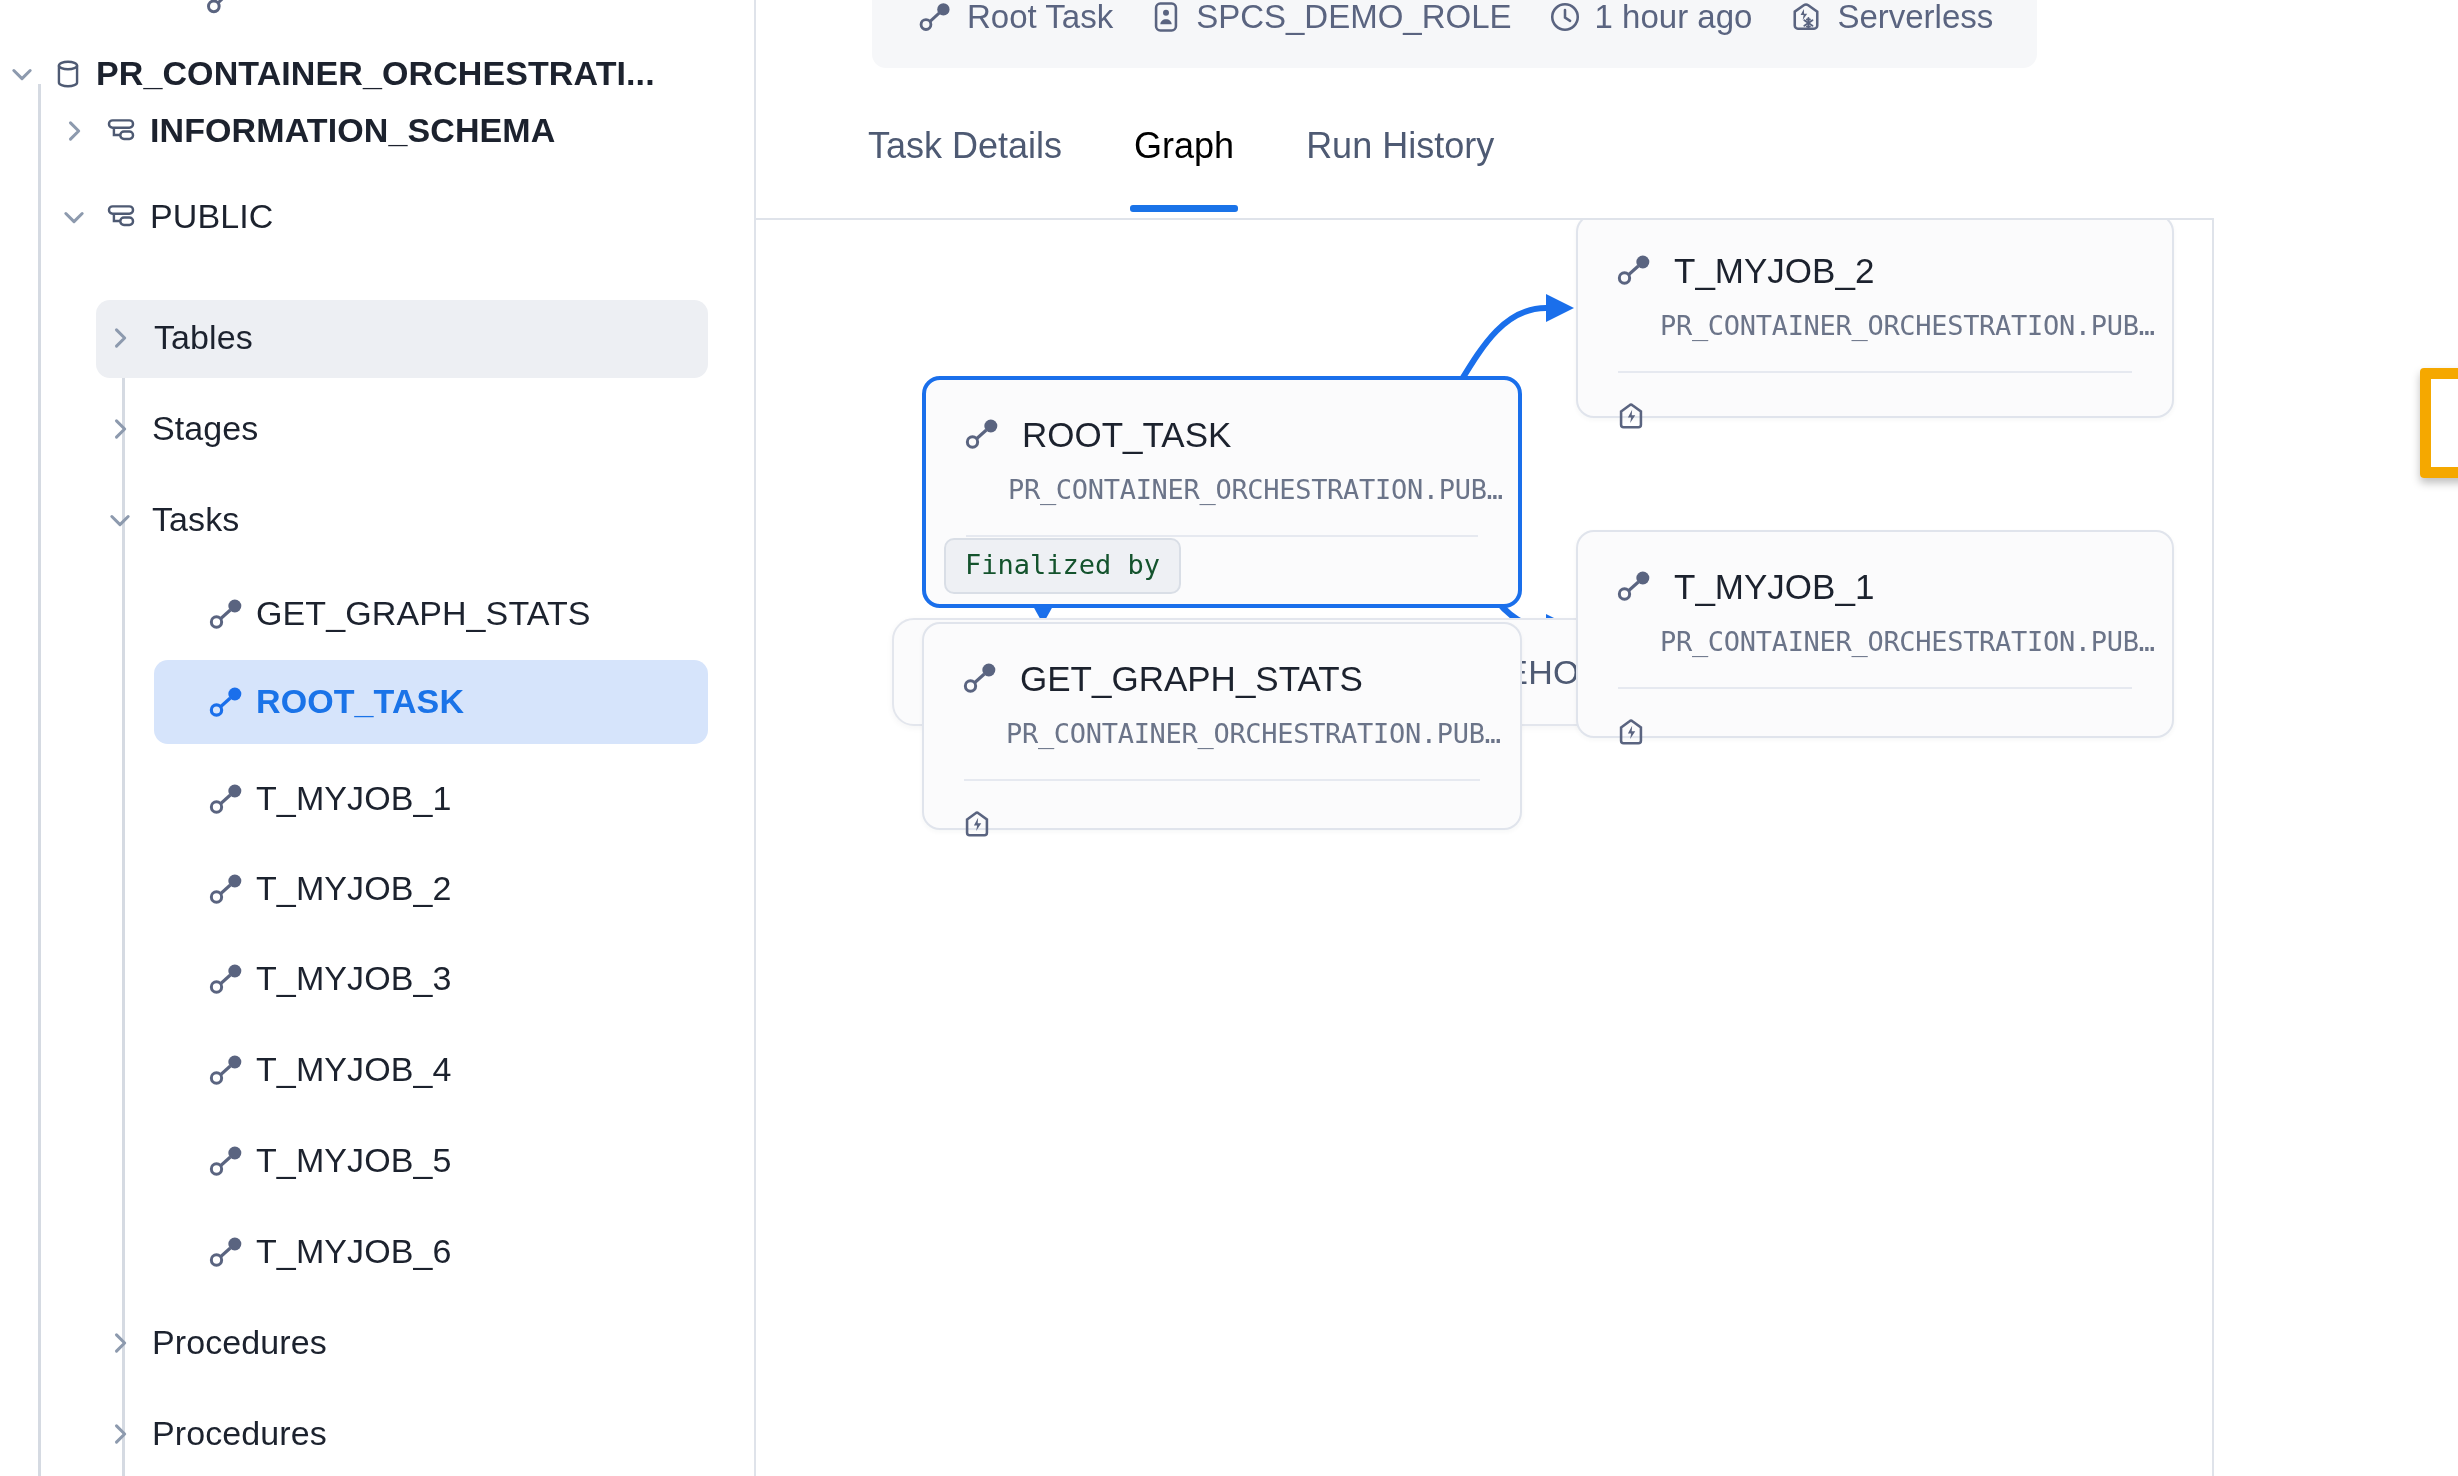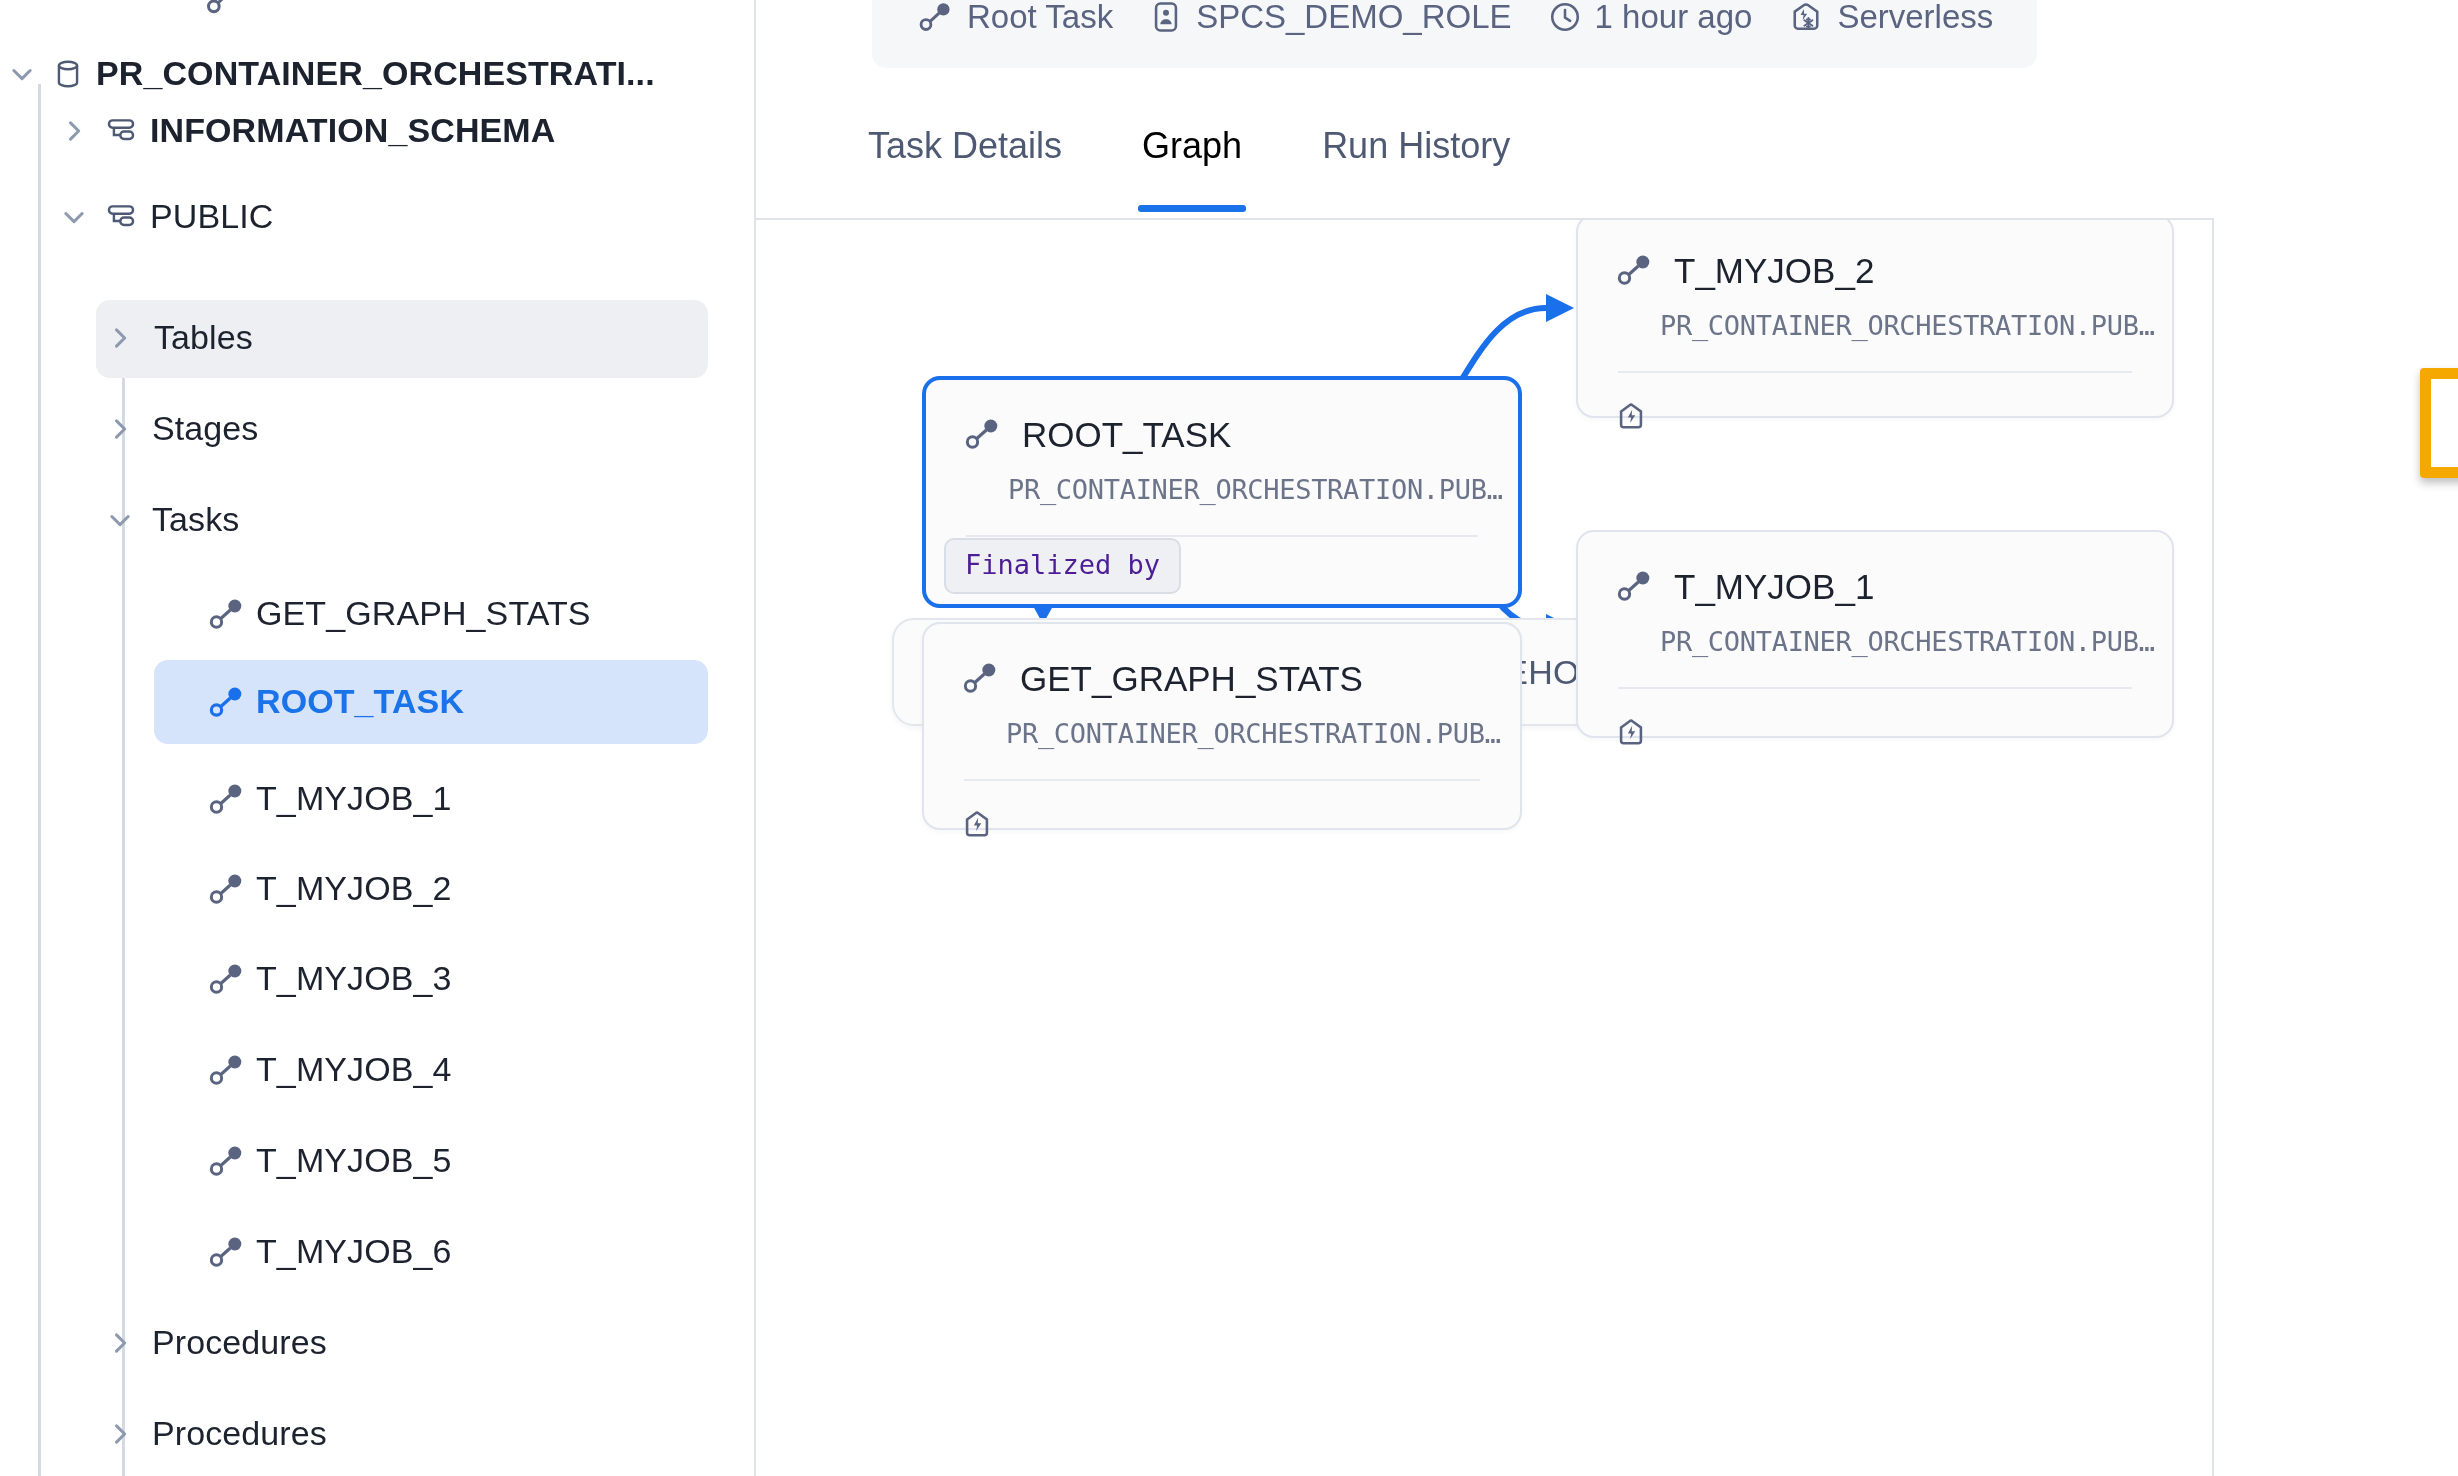--- a/index.html
+++ b/index.html
@@ -52,21 +52,21 @@
   }
   .meta-item {
     display: flex; align-items: center; gap: 13px;
     font-size: 33px; color: #5a6480; white-space: nowrap;
     padding: 0 18px;
   }
 
   
   #tabs {
     position: absolute; left: 112px; top: 128px; height: 92px;
-    display: flex; align-items: flex-start; gap: 12px;
+    display: flex; align-items: flex-start; gap: 4px;
   }
   .tab {
     font-size: 36px; color: #4e5a73; padding: 0 0 0 0; margin-right: 68px;
     position: relative; white-space: nowrap; line-height: 1;
   }
   .tab.active { color: #000000; font-weight: normal; }
   .tab.active::after {
     content: ""; position: absolute; left: -4px; right: -4px; bottom: -48px;
     height: 7px; background: #1a73e8; border-radius: 3px;
   }
@@ -562,20 +562,20 @@
                   border-radius:14px 0 0 14px; display:flex; align-items:center;
                   justify-content:center;">
         <svg width="40" height="40" viewBox="0 0 24 24">
           <path d="M15 5l-7 7 7 7" fill="none" stroke="#1c222e" stroke-width="2.8" stroke-linecap="round" stroke-linejoin="round"></path>
         </svg>
       </div>
 
       <div style="position:absolute; left:188px; top:318px;
                   background:#eef0f4; border:2px solid #d9dee6; border-radius:10px;
                   padding:9px 19px 12px 19px; font-family:'DejaVu Sans Mono', monospace;
-                  font-size:27px; color:#4c1d95; white-space:nowrap;">Finalized by</div>
+                  font-size:27px; color:#14532d; white-space:nowrap;">Finalized by</div>
     </div>
 
     <div id="canvas-border-right"></div>
 
     <div id="run-highlight"></div>
   </div>
 </div>
 
 </body></html>

